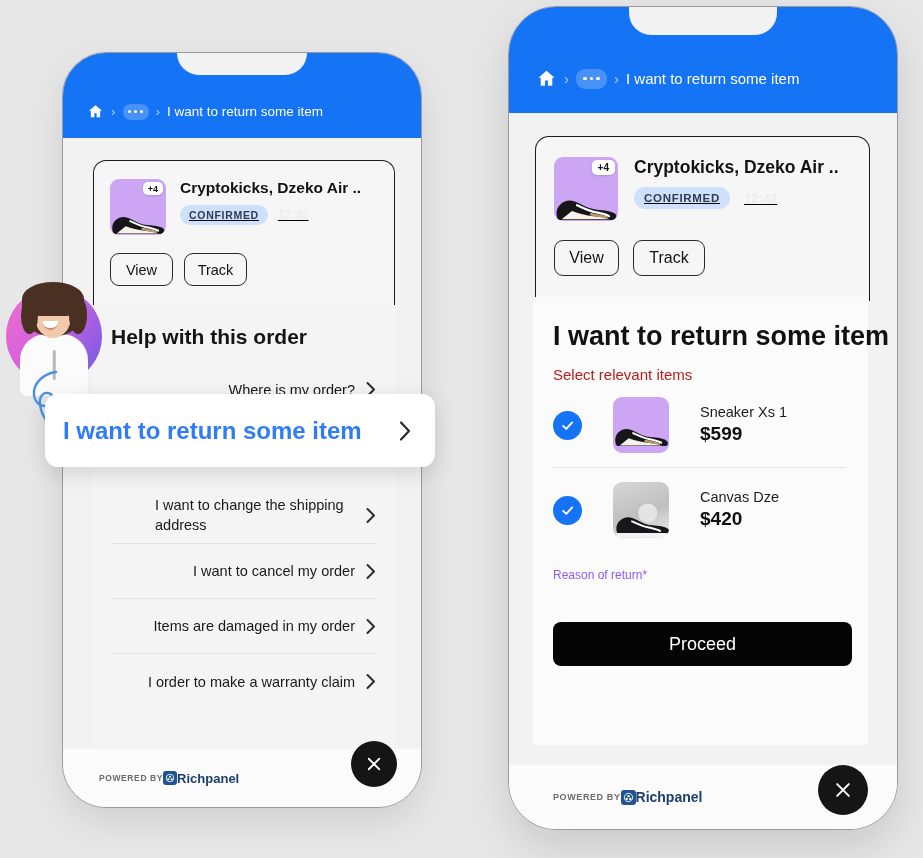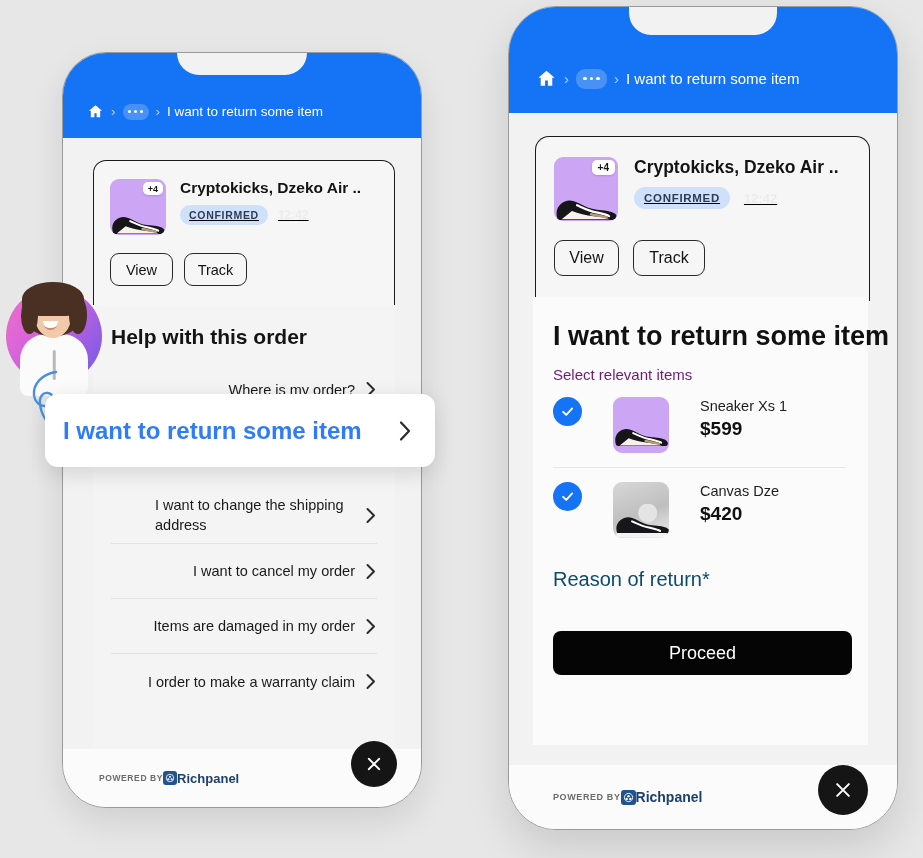--- a/index.html
+++ b/index.html
@@ -279,24 +279,25 @@
     background: #fbfbfb;
   }
   .return-title {
     font-size: 27px;
     font-weight: 700;
     color: #111;
     white-space: nowrap;
   }
   .return-sub {
     font-size: 15px;
-    color: #701a75;
+    color: #b91c1c;
   }
   .item-row {
     display: flex;
+    align-items: center;
     gap: 31px;
   }
   .item-row.divider { border-bottom: 1px solid #e6e6e6; }
   .check {
     width: 29px; height: 29px;
     border-radius: 50%;
     background: #1573f5;
     display: flex;
     align-items: center;
     justify-content: center;
@@ -310,22 +311,22 @@
     overflow: hidden;
     position: relative;
     flex: none;
   }
   .item-thumb.purple { background: #cca6f4; }
   .item-thumb.gray { background: linear-gradient(160deg, #d7d7d7 0%, #bfbfbf 55%, #efefef 100%); }
   .item-name { font-size: 14.5px; color: #1d1d1d; line-height: 1.35; }
   .item-price { font-size: 19px; font-weight: 600; color: #111; line-height: 1.3; }
 
   .field-label {
-    font-size: 20px;
-    color: #0c4a6e;
+    font-size: 12px;
+    color: #8b5cf6;
   }
   .select-box {
     width: 299px; height: 44px;
     background: #f4f4f4;
     border: 1px solid #d8d8d8;
     border-radius: 9px;
     display: flex;
     align-items: center;
     justify-content: space-between;
     padding: 0 15px;

